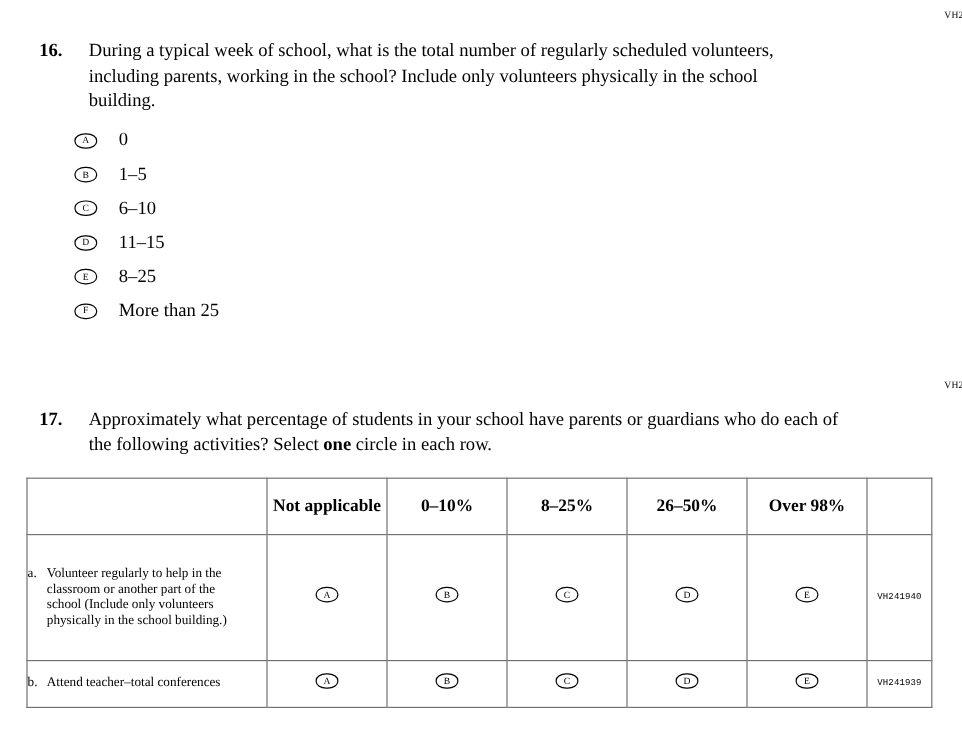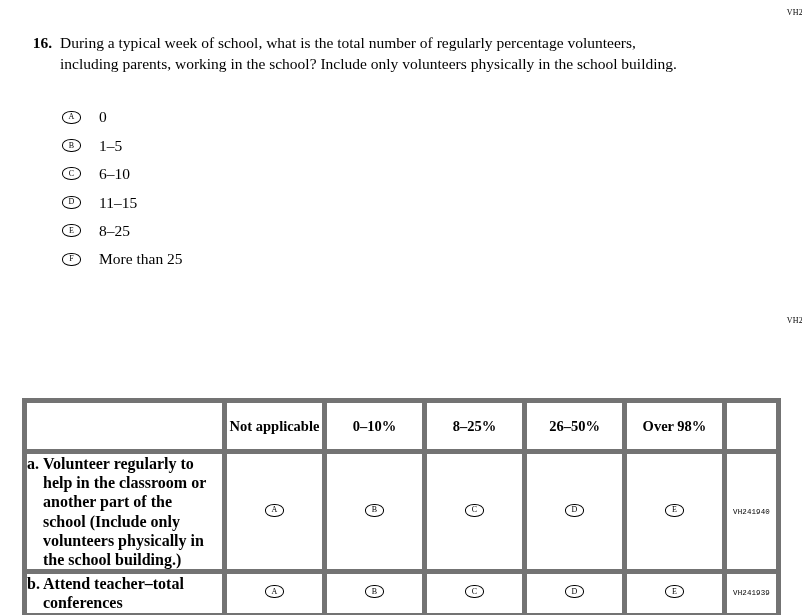--- a/index.html
+++ b/index.html
@@ -33,20 +33,21 @@
     white-space: nowrap;
   }
   #code-q16 { right: 22px; top: 8px; }
   #code-q17 { right: 22px; top: 316px; margin-left: 37px; }
 
   
   .question {
     position: absolute;
     display: flex;
     align-items: flex-start;
+    gap: 14px;
   }
   .q-num {
     font-weight: bold;
     font-size: 15.5px;
     width: 26px;
     text-align: right;
     padding-right: 8px;
     flex: none;
     line-height: 1.33;
   }
@@ -103,41 +104,40 @@
   
   #matrix-table {
     position: absolute;
     left: 22px;
     top: 398px;
     border-collapse: collapse;
     table-layout: fixed;
     width: 754px;
   }
   #matrix-table td, #matrix-table th {
-    border: 5px solid #737373;
+    border: 1px solid #737373;
     padding: 0;
     vertical-align: middle;
   }
   #matrix-table thead th {
     height: 46px;
     font-size: 14.5px;
     font-weight: bold;
     text-align: center;
     line-height: 1.15;
   }
   .col-label { width: 200px; }
   .col-opt   { width: 100px; }
   .col-code  { width: 54px; border-left: 1px solid #000 !important; }
 
   .row-label {
-    font-size: 16px;
+    font-size: 11px;
     line-height: 1.2;
     padding: 4px 4px 5px 6px;
     text-align: left;
-    font-weight: bold;
   }
   .row-label .rl-letter {
     display: inline-block;
     width: 16px;
   }
   .row-label .rl-text {
     display: inline-block;
     vertical-align: top;
     width: 168px;
   }
@@ -156,21 +156,21 @@
 </style>
 </head>
 <body>
 
 <div class="page">
 
   <div class="code" id="code-q16">VH240220</div>
 
   <div class="question" id="question-16">
     <div class="q-num">16.</div>
-    <div class="q-text">During a typical week of school, what is the total number of regularly percentage volunteers, including parents, working in the school? Include only volunteers physically in the school building.</div>
+    <div class="q-text">During a typical week of school, what is the total number of regularly scheduled volunteers, including parents, working in the school? Include only volunteers physically in the school building.</div>
   </div>
 
   <div class="options" id="q16-options">
     <div class="option-row">
       <span class="bubble">
           <span>A</span>
         </span>
       <span class="option-label">0</span>
     </div>
     <div class="option-row">
@@ -200,20 +200,24 @@
     <div class="option-row">
       <span class="bubble">
           <span>F</span>
         </span>
       <span class="option-label">More than 25</span>
     </div>
   </div>
 
   <div class="code" id="code-q17">VH241938</div>
 
+  <div class="question" id="question-17">
+    <div class="q-num">17.</div>
+    <div class="q-text"><span>Approximately what percentage of students in your school have parents or guardians who do each of the following activities? Select </span><b>one</b><span> circle in each row.</span></div>
+  </div>
 
   <table id="matrix-table">
     <colgroup>
       <col class="col-label">
         <col class="col-opt">
         <col class="col-opt">
         <col class="col-opt">
         <col class="col-opt">
         <col class="col-opt">
         <col class="col-code">

